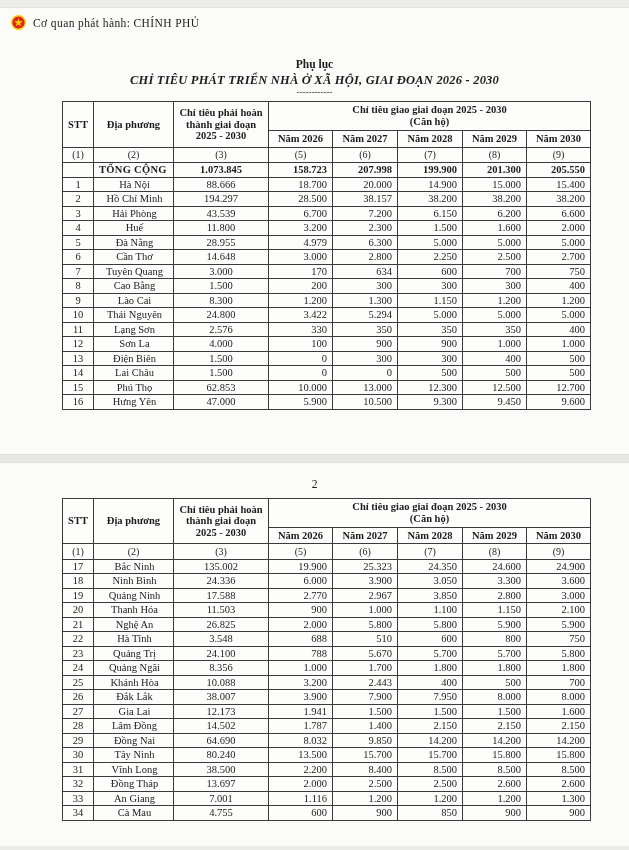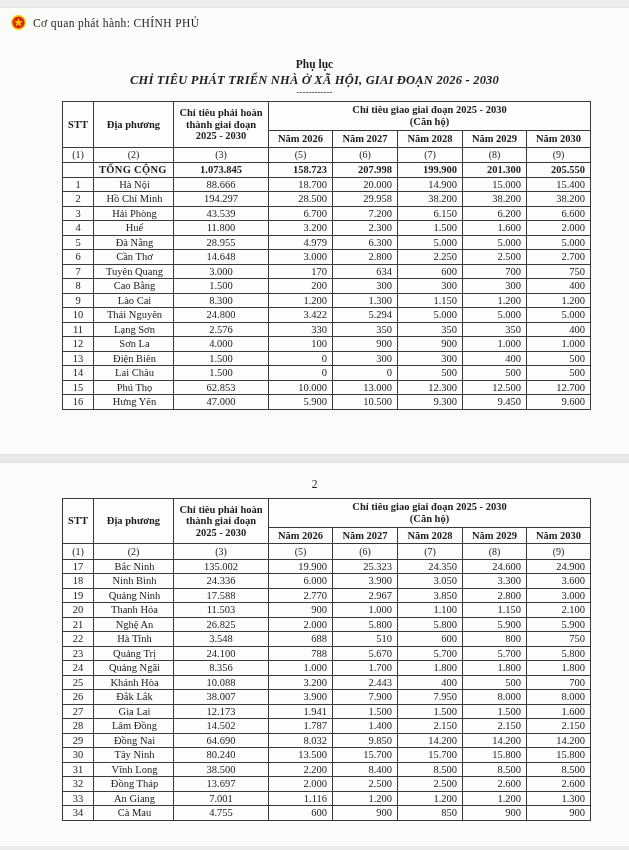--- a/index.html
+++ b/index.html
@@ -129,21 +129,21 @@
             <td class="c-num">20.000</td>
             <td class="c-num">14.900</td>
             <td class="c-num">15.000</td>
             <td class="c-num">15.400</td>
           </tr>
           <tr>
             <td class="c-stt">2</td>
             <td class="c-name">Hồ Chí Minh</td>
             <td class="c-total">194.297</td>
             <td class="c-num">28.500</td>
-            <td class="c-num">29.958</td>
+            <td class="c-num">38.157</td>
             <td class="c-num">38.200</td>
             <td class="c-num">38.200</td>
             <td class="c-num">38.200</td>
           </tr>
           <tr>
             <td class="c-stt">3</td>
             <td class="c-name">Hải Phòng</td>
             <td class="c-total">43.539</td>
             <td class="c-num">6.700</td>
             <td class="c-num">7.200</td>

